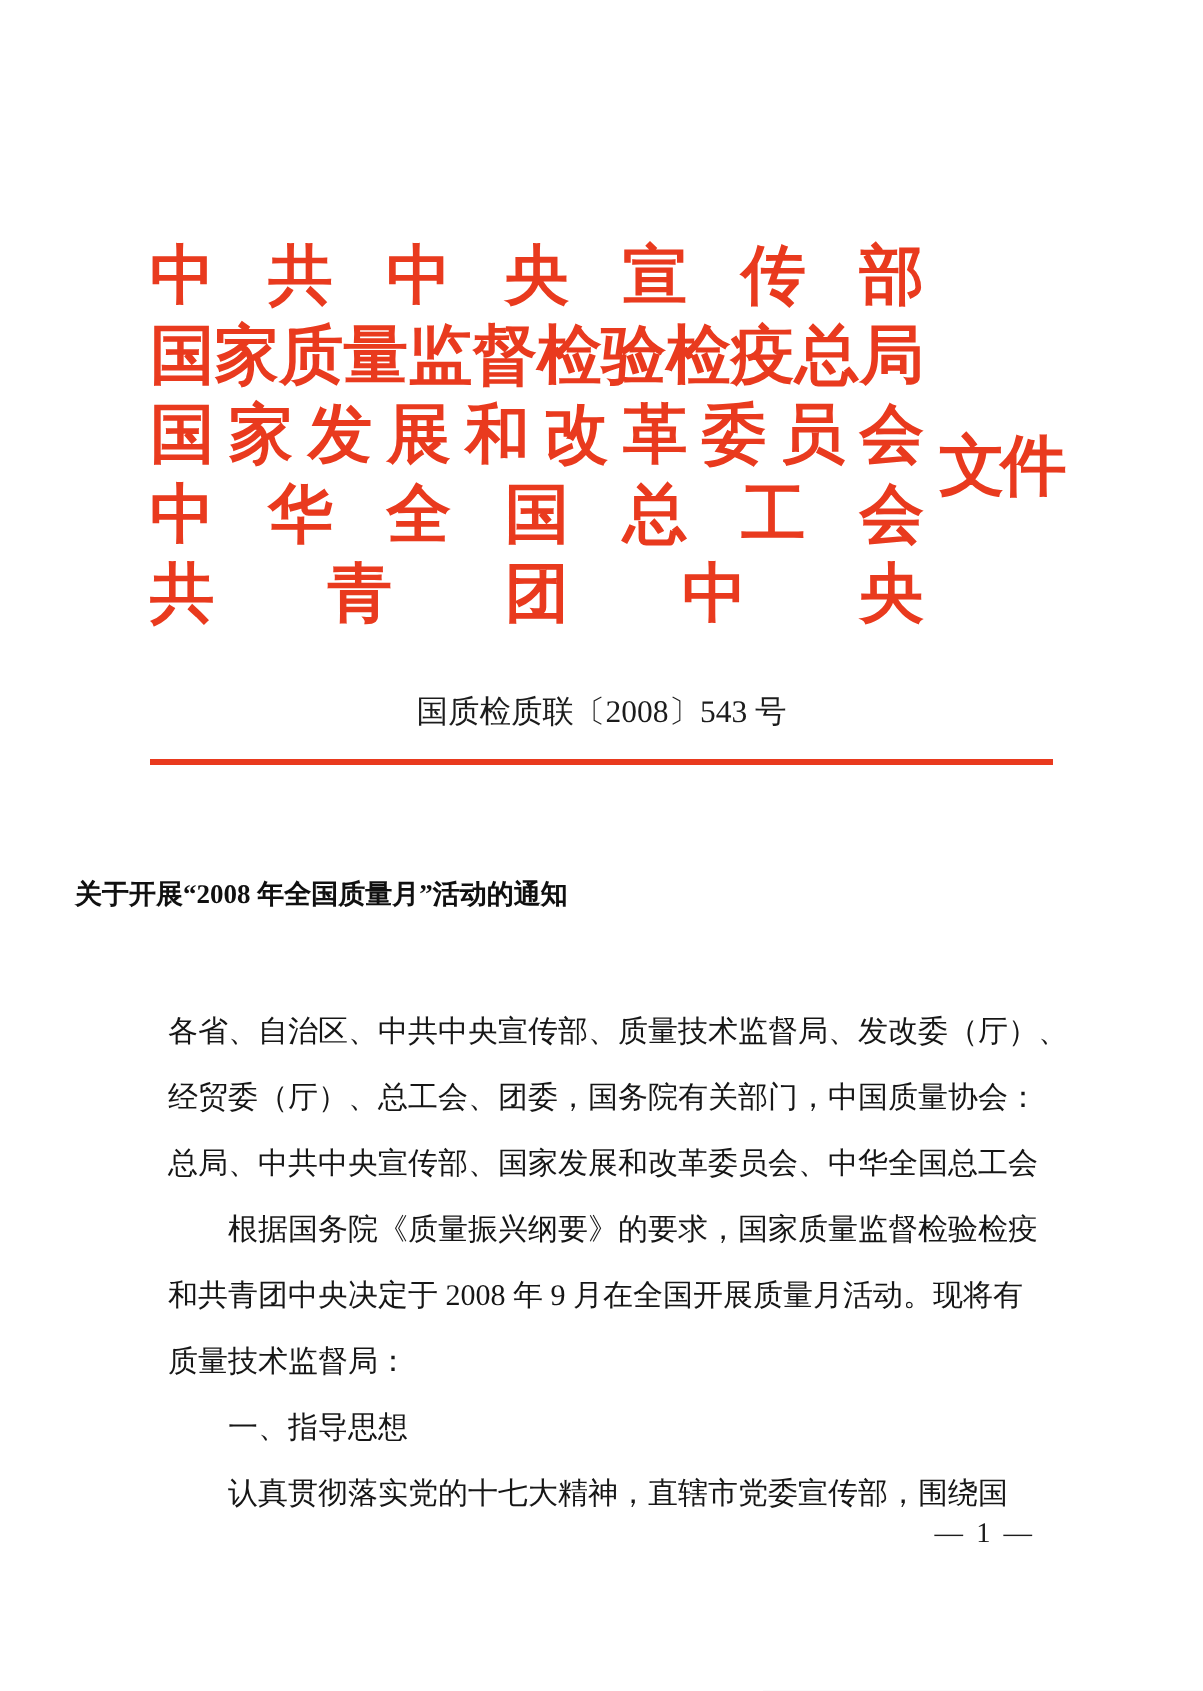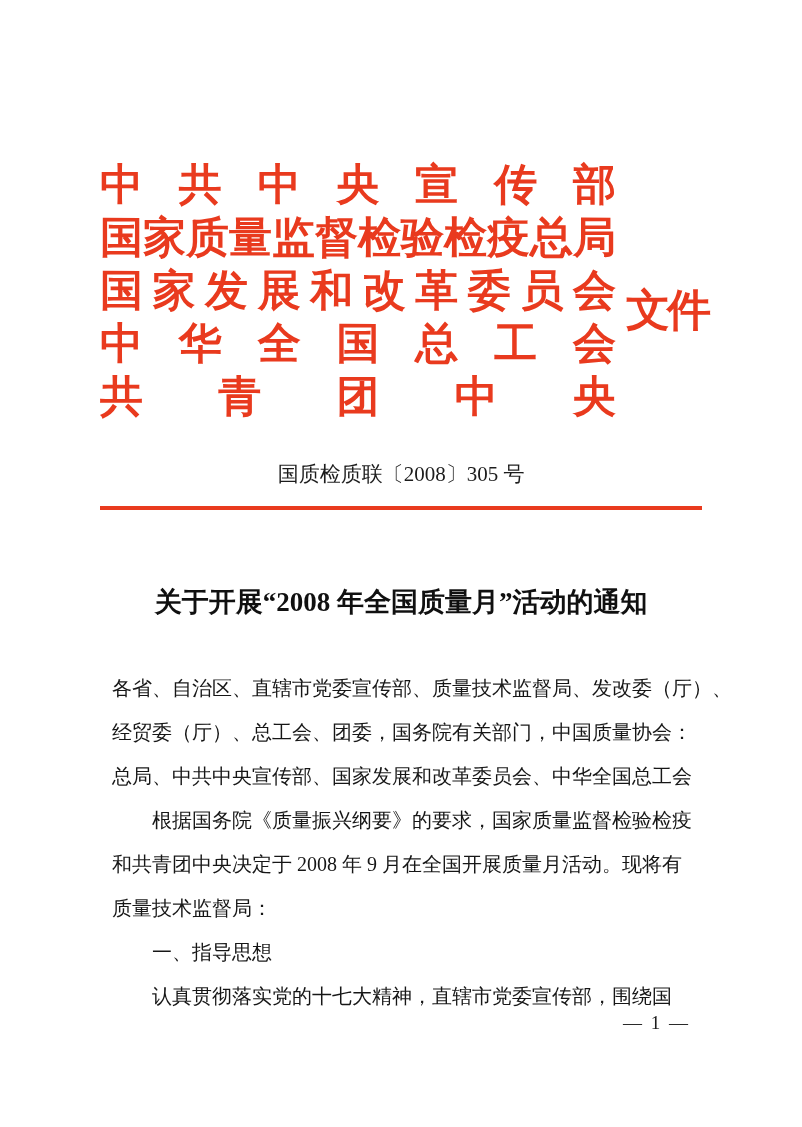--- a/index.html
+++ b/index.html
@@ -61,22 +61,21 @@
     left: 100px;
     width: 602px;
     height: 4px;
     background: var(--accent-red, #e93a1e);
   }
   .title {
     position: absolute;
     top: 584px;
     left: 50px;
     width: 702px;
-    text-align: center;
-    font-size: 27px;
+    font-size: 18px;
     font-weight: bold;
     color: #101010;
   }
   .body-text {
     position: absolute;
     top: 666px;
     left: 112px;
     width: 596px;
     font-size: 20px;
     line-height: 44px;
@@ -149,28 +148,28 @@
           <span>共</span>
           <span>青</span>
           <span>团</span>
           <span>中</span>
           <span>央</span>
         </div>
       </div>
     <div class="wenjian">文件</div>
   </div>
 
-  <div class="doc-number">国质检质联〔2008〕305 号</div>
+  <div class="doc-number">国质检质联〔2008〕543 号</div>
 
   <div class="red-line"></div>
 
   <div class="title">关于开展“2008 年全国质量月”活动的通知</div>
 
   <div class="body-text">
-      <div class="body-line">各省、自治区、直辖市党委宣传部、质量技术监督局、发改委（厅）、</div>
+      <div class="body-line">各省、自治区、中共中央宣传部、质量技术监督局、发改委（厅）、</div>
       <div class="body-line">经贸委（厅）、总工会、团委，国务院有关部门，中国质量协会：</div>
       <div class="body-line">总局、中共中央宣传部、国家发展和改革委员会、中华全国总工会</div>
       <div class="body-line indent">根据国务院《质量振兴纲要》的要求，国家质量监督检验检疫</div>
       <div class="body-line">和共青团中央决定于 2008 年 9 月在全国开展质量月活动。现将有</div>
       <div class="body-line">质量技术监督局：</div>
       <div class="body-line indent bold">一、指导思想</div>
       <div class="body-line indent">认真贯彻落实党的十七大精神，直辖市党委宣传部，围绕国</div>
     </div>
 
   <div class="page-number">— 1 —</div>

